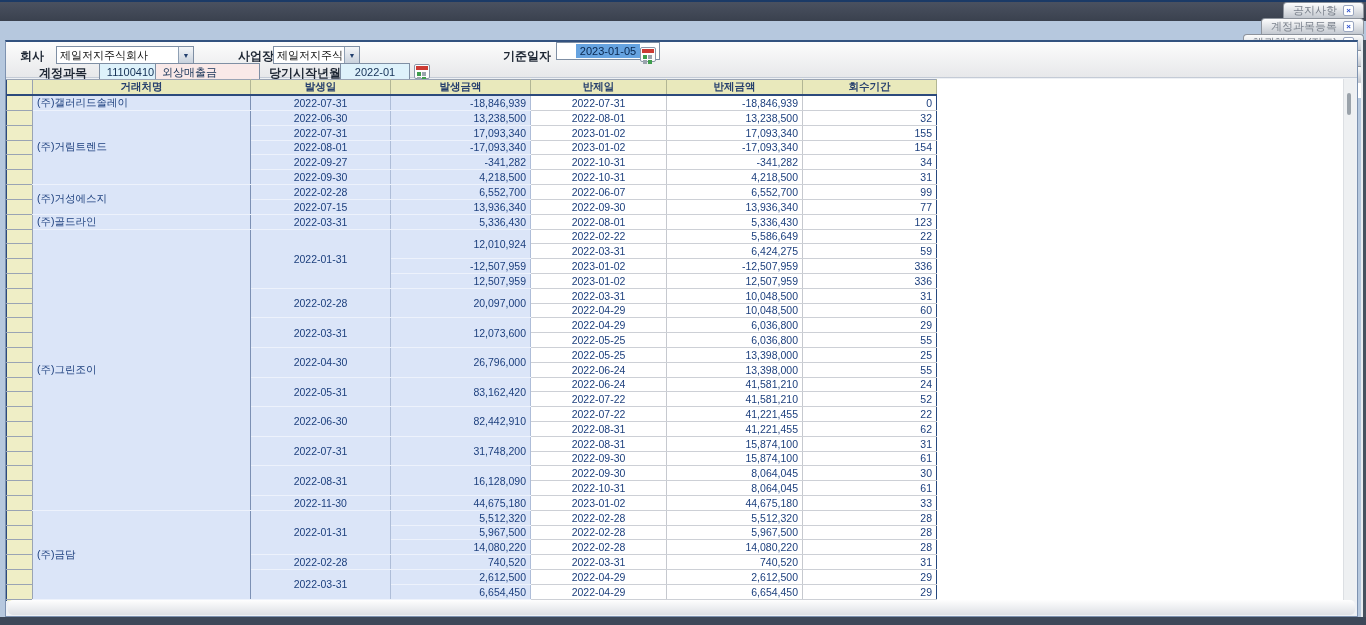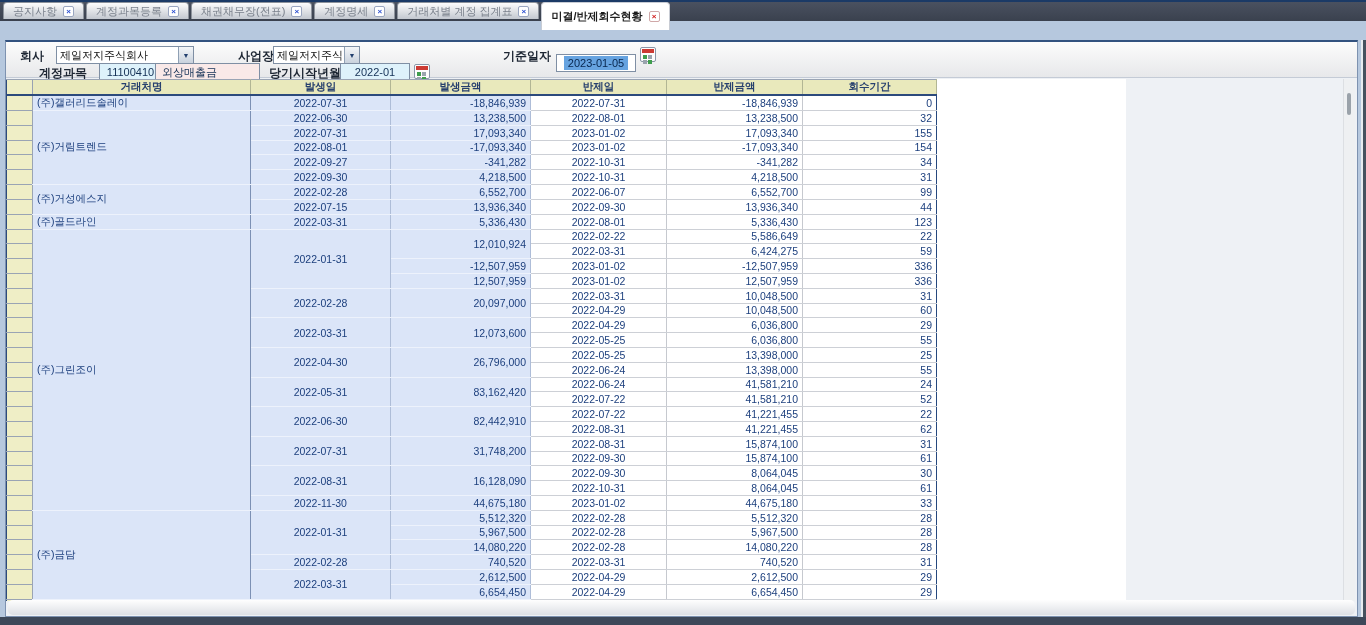--- a/index.html
+++ b/index.html
@@ -4,21 +4,21 @@
 <style>
   * { box-sizing: border-box; margin: 0; padding: 0; }
   html,body { width:1366px; height:625px; overflow:hidden; }
   body { font-family:"Liberation Sans","DejaVu Sans",sans-serif; }
 
   #window { position:relative; width:1366px; height:625px; background:#b6c8de; overflow:hidden; }
 
   
   .navy-top { position:absolute; left:0; top:0; width:1366px; height:2px; background:#1b3a66; }
   .tabbar { position:absolute; left:0; top:2px; width:1366px; height:19px;
-            background:linear-gradient(#4a5160,#3a414e); display:flex; padding-left:3px; }
+            background:linear-gradient(#4a5160,#3a414e); display:flex; align-items:flex-end; padding-left:3px;flex-direction:column; }
   .tab { height:17px; display:flex; align-items:center; justify-content:center;
          margin-right:2px; padding:0 9px; border:1px solid #8d939c; border-bottom:none;
          border-radius:4px 4px 0 0; background:linear-gradient(#fdfdfd,#c3c8d0);
          font-size:11px; color:#7a818c; cursor:default; white-space:nowrap; }
   .tab .close-box { width:11px; height:11px; margin-left:6px; background:#fff; border:1px solid #9aa6c0;
          border-radius:2px; font-size:8px; line-height:9px; text-align:center; color:#2b4fd0; font-weight:bold; }
   .tab.active { height:28px; background:#ffffff; color:#1c1c1c; font-weight:bold; border-color:#c8ccd4; }
   .tab.active .close-box { color:#d01818; border-color:#d0a8a8; }
 
   
@@ -48,21 +48,21 @@
   .field.cyan { background:#def2fb; }
   .field.pink { background:#f9e9e8; justify-content:flex-start; padding-left:6px; }
   .field .selected { background:#66a3e0; color:#07264e; padding:1px 4px; }
   .cal-btn { position:absolute; width:16px; height:15px; background:#fdfdfd; border:1px solid #8a97a8;
              border-radius:2px; }
   .cal-btn::before { content:""; position:absolute; left:1px; right:1px; top:1px; height:4px; background:#cc3b34; }
   .cal-btn::after { content:""; position:absolute; left:2px; top:7px; width:4px; height:4px; background:#3f9e4d;
              box-shadow:5px 0 0 #9aa4ae, 5px 0 0 #9aa4ae, 0 5px 0 #9aa4ae, 5px 5px 0 #3f9e4d; }
 
   
-  .grid-area { position:absolute; left:0; top:37px; width:1120px; height:522px;
+  .grid-area { position:absolute; left:0; top:37px; width:1337px; height:522px;
                background:#ffffff; overflow:hidden; }
   table.grid { border-collapse:collapse; table-layout:fixed; width:930px; }
   table.grid col.w-rowhdr{width:26px} table.grid col.w-name{width:218px}
   table.grid col.w-odate{width:140px} table.grid col.w-oamt{width:140px}
   table.grid col.w-sdate{width:136px} table.grid col.w-samt{width:136px}
   table.grid col.w-days{width:134px}
   table.grid th { height:14px; background:#e9e9bc; color:#27406e; font-size:10.5px; font-weight:600;
                   border-right:1px solid #b2b694; border-bottom:2px solid #2c4a7c; border-top:1px solid #9aa4b4;
                   padding:0; text-align:center; }
   table.grid th.corner { background:#eeeec6; border-right:1px solid #98a2b2; border-left:1px solid #2c4a7c; }
@@ -131,21 +131,21 @@
         <span class="cb-arrow">▼</span>
       </div>
 
       <span class="f-label" style="left:232px; top:6px;">사업장</span>
       <div class="combobox" style="left:267px; top:4px; width:87px;">
         <span class="cb-text">제일저지주식회사</span>
         <span class="cb-arrow">▼</span>
       </div>
 
       <span class="f-label" style="left:497px; top:6px;">기준일자</span>
-      <div class="field" style="left:550px; top:12px; width:80px;justify-content:center;">
+      <div class="field" style="left:550px; top:0; width:104px;justify-content:center;">
         <span class="selected">2023-01-05</span>
       </div>
       <span class="cal-btn" style="left:634px; top:5px;"></span>
 
       <span class="f-label" style="left:33px; top:23px;">계정과목</span>
       <div class="field cyan" style="left:93px; top:21px; width:63px;">
         <span>11100410</span>
       </div>
       <div class="field pink" style="left:149px; top:21px; width:105px;">
         <span>외상매출금</span>
@@ -239,21 +239,21 @@
               <td class="c-white date">2022-06-07</td>
               <td class="c-white amt">6,552,700</td>
               <td class="c-white amt sep-r">99</td>
             </tr>
             <tr>
               <td class="rowhdr"></td>
               <td class="c-blue date">2022-07-15</td>
               <td class="c-blue amt">13,936,340</td>
               <td class="c-white date">2022-09-30</td>
               <td class="c-white amt">13,936,340</td>
-              <td class="c-white amt sep-r">44</td>
+              <td class="c-white amt sep-r">77</td>
             </tr>
             <tr>
               <td class="rowhdr"></td>
               <td class="c-blue name">(주)골드라인</td>
               <td class="c-blue date">2022-03-31</td>
               <td class="c-blue amt">5,336,430</td>
               <td class="c-white date">2022-08-01</td>
               <td class="c-white amt">5,336,430</td>
               <td class="c-white amt sep-r">123</td>
             </tr>

